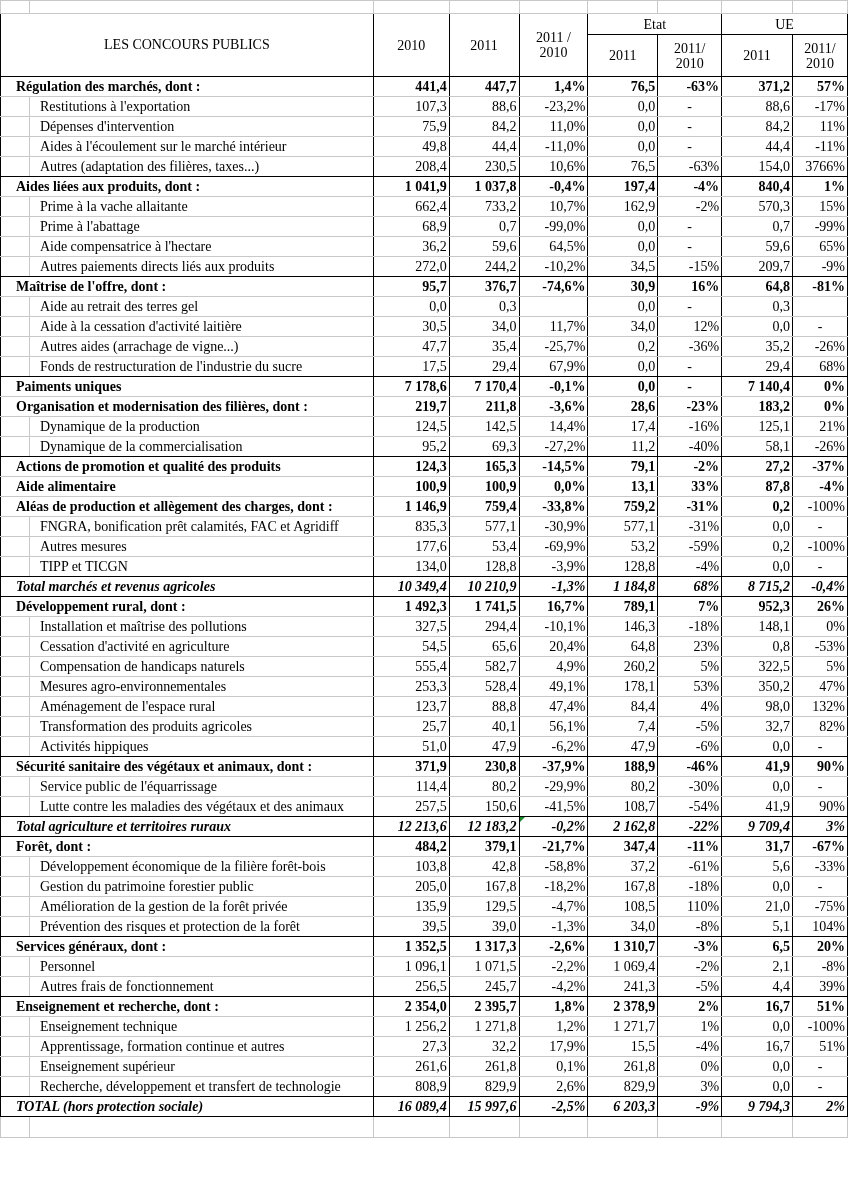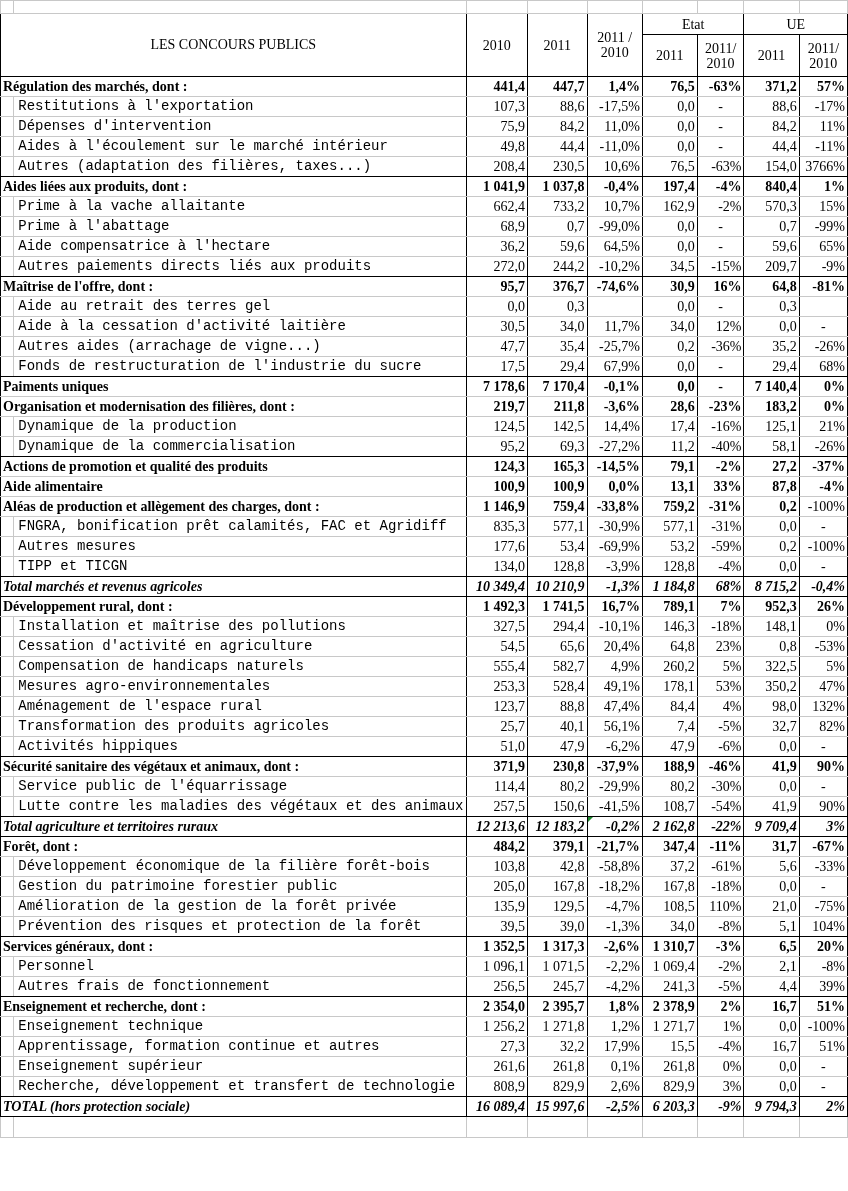--- a/index.html
+++ b/index.html
@@ -5,22 +5,22 @@
   html, body { margin:0; padding:0; background:#ffffff; }
   body { width:848px; height:1191px; overflow:hidden; position:relative;
          font-family:"Liberation Serif", "DejaVu Serif", serif; color:#000; }
   table { border-collapse:collapse; table-layout:fixed; position:absolute; left:0; top:0; }
   td { padding:0 2px; font-size:14px; white-space:nowrap; overflow:hidden;
        border:1px solid #c8c8c8; height:19.8px; line-height:19px; box-sizing:border-box; }
   tr.grid td { height:13px; line-height:12px; }
   tr.bottomgrid td { height:21px; }
   td.num { text-align:right; }
   td.c { text-align:center; }
-  td.lbl-top { padding-left:2px; }
-  td.lbl-sub { padding-left:4px;font-family:Liberation Mono, monospace; }
+  td.lbl-top { padding-left:15px; }
+  td.lbl-sub { padding-left:10px; }
   tr.section td { font-weight:bold; }
   tr.total td { font-weight:bold; font-style:italic; }
   tr.section td.lbl, tr.total td.lbl { }
   
   .bl { border-left:1px solid #000 !important; }
   .br { border-right:1px solid #000 !important; }
   .bt { border-top:1px solid #000 !important; }
   .bb { border-bottom:1px solid #000 !important; }
   tr.hdr1 td, tr.hdr2 td { height:31px; line-height:15px; font-size:14px;margin-top:36px; }
   tr.hdr1 td.tall { line-height:20px; }
@@ -78,21 +78,21 @@
         <td class="num br bt">76,5</td>
         <td class="num br bt">-63%</td>
         <td class="num br bt">371,2</td>
         <td class="num br bt">57%</td>
       </tr>
       <tr class="sub">
         <td class="bl"></td>
         <td class="lbl lbl-sub br">Restitutions à l'exportation</td>
         <td class="num br">107,3</td>
         <td class="num br">88,6</td>
-        <td class="num br">-17,5%</td>
+        <td class="num br">-23,2%</td>
         <td class="num br">0,0</td>
         <td class="c br">-</td>
         <td class="num br">88,6</td>
         <td class="num br">-17%</td>
       </tr>
       <tr class="sub">
         <td class="bl"></td>
         <td class="lbl lbl-sub br">Dépenses d'intervention</td>
         <td class="num br">75,9</td>
         <td class="num br">84,2</td>

